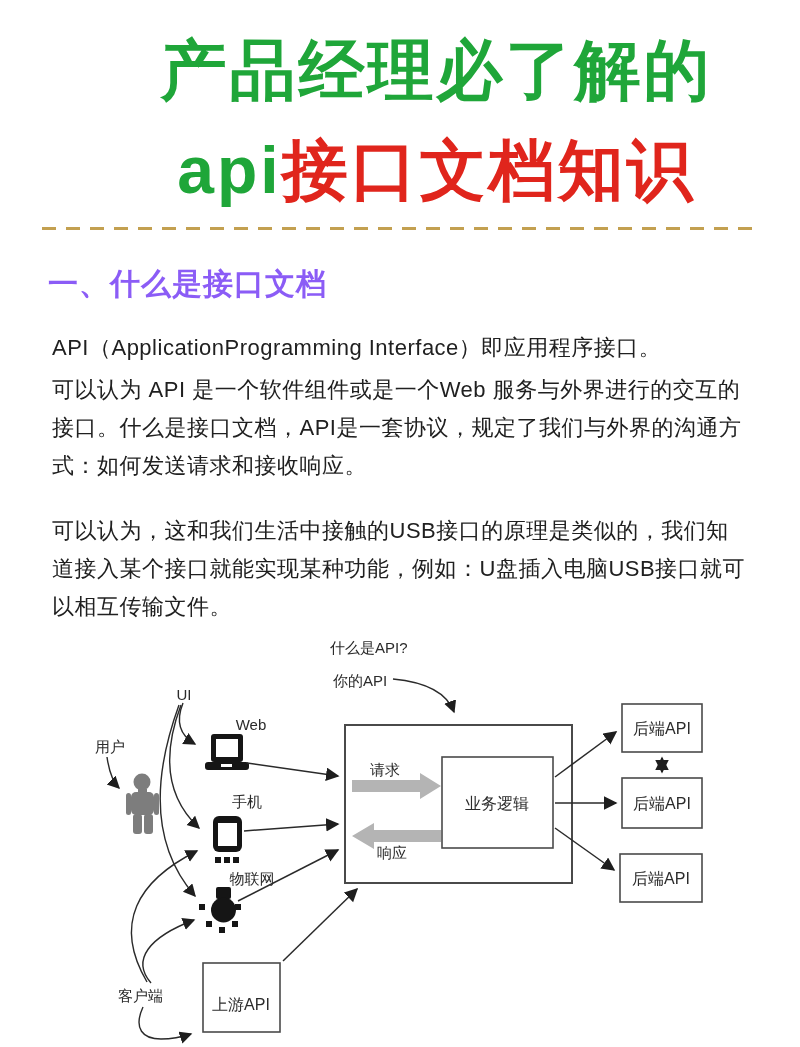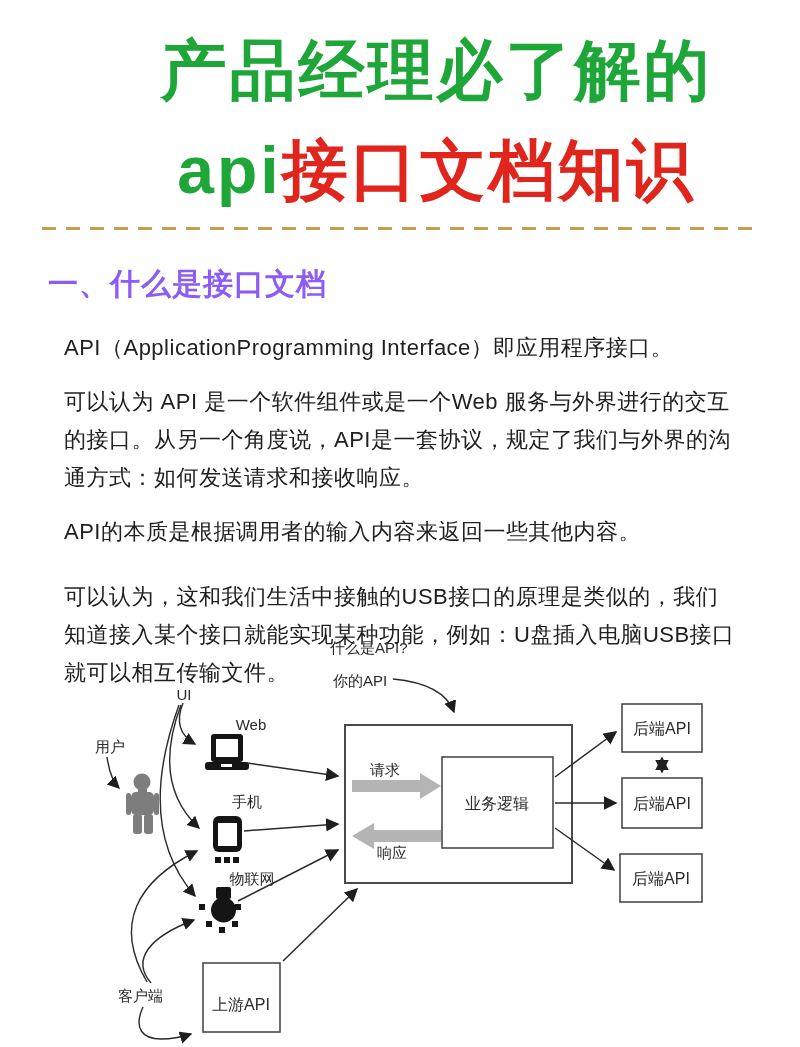--- a/index.html
+++ b/index.html
@@ -24,21 +24,21 @@
     position:absolute;top:227px;left:42px;width:716px;height:3px;
     background:repeating-linear-gradient(90deg,#c3a050 0 14px,transparent 14px 24px);
   }
   
   .article{position:absolute;top:264px;left:48px;width:706px;color:#1f1f1f;}
   .article h2{
     margin:0 0 24px 0;
     font-size:30px;font-weight:700;color:#8b5cf6;letter-spacing:1px;
   }
   .article p{
-    margin:16px;
+    margin:4px;
     font-size:22px;line-height:38px;color:#202020;letter-spacing:0.5px;
   }
   .article p.block2{margin-top:27px;}
   
   .diagram{position:absolute;top:630px;left:0;}
   .diagram text{
     font-family:"Liberation Sans","DejaVu Sans",sans-serif;
     fill:#2b2b2b;font-size:16px;
   }
   .diagram text.sm{font-size:15px;}
@@ -55,22 +55,21 @@
   <div class="title">
     <div class="title-line t-green">产品经理必了解的</div>
     <div class="title-line"><span class="t-green">api</span><span class="t-red">接口文档知识</span></div>
   </div>
 
   <div class="divider"></div>
 
   <div class="article">
     <h2>一、什么是接口文档</h2>
     <p>API（ApplicationProgramming Interface）即应用程序接口。</p>
-    <p>可以认为 API 是一个软件组件或是一个Web 服务与外界进行的交互的接口。从另一个角度说，API是一套协议，规定了我们与外界的沟通方式：如何发送请求和接收响应。</p>
-    <p>API的本质是根据调用者的输入内容来返回一些其他内容。</p>
+    <p>可以认为 API 是一个软件组件或是一个Web 服务与外界进行的交互的接口。什么是接口文档，API是一套协议，规定了我们与外界的沟通方式：如何发送请求和接收响应。</p>
     <p class="block2">可以认为，这和我们生活中接触的USB接口的原理是类似的，我们知道接入某个接口就能实现某种功能，例如：U盘插入电脑USB接口就可以相互传输文件。</p>
   </div>
 
   <svg class="diagram" width="800" height="417" viewBox="0 0 800 417">
     <defs>
       <marker id="ah" markerWidth="11" markerHeight="10" refX="8" refY="4.5" orient="auto-start-reverse">
         <path d="M0,0 L9,4.5 L0,9 z" fill="#1e1e1e"></path>
       </marker>
     </defs>
 

